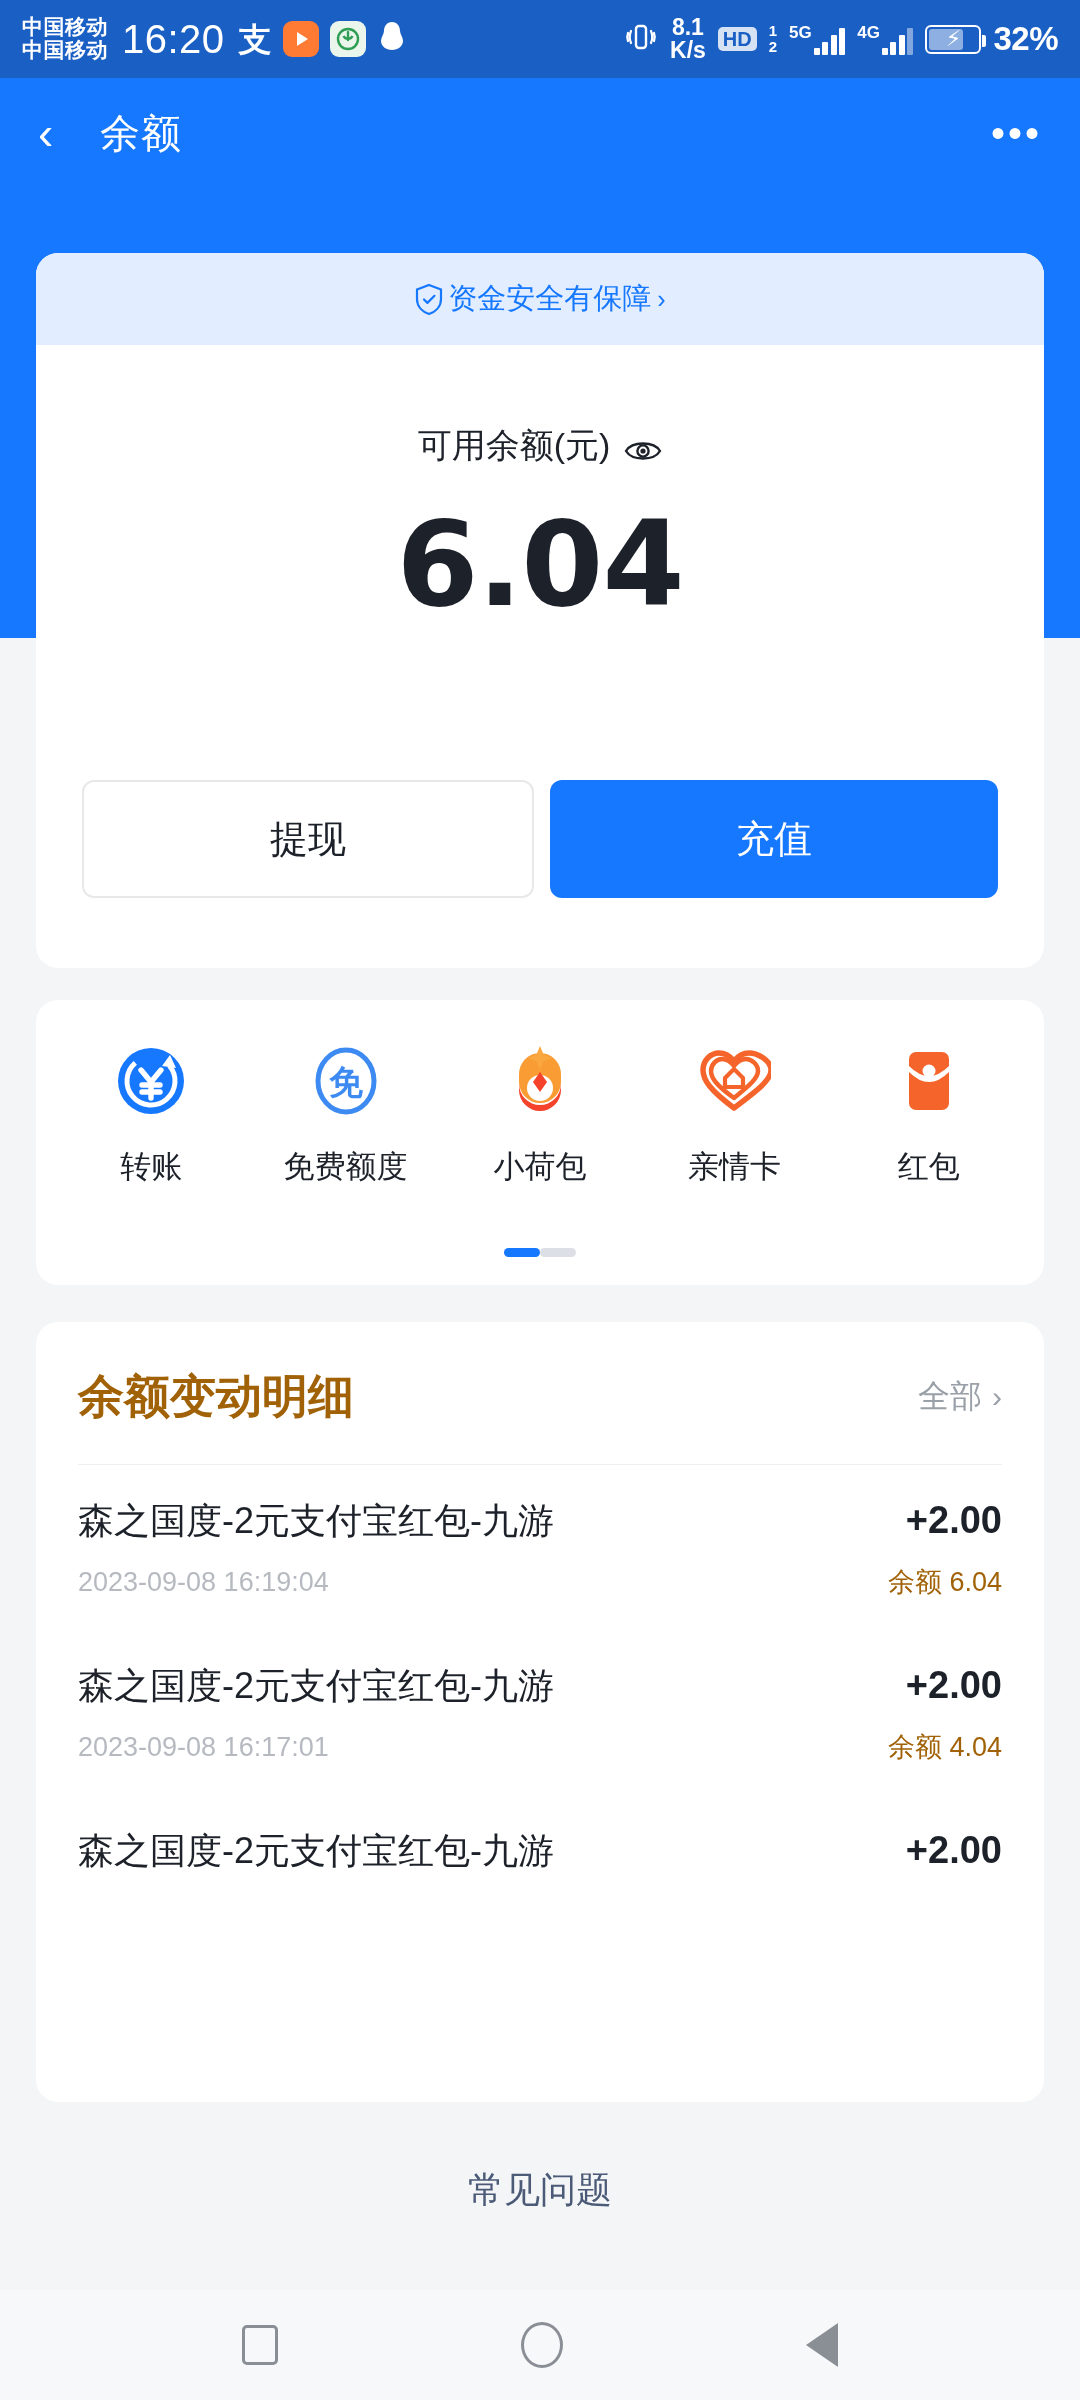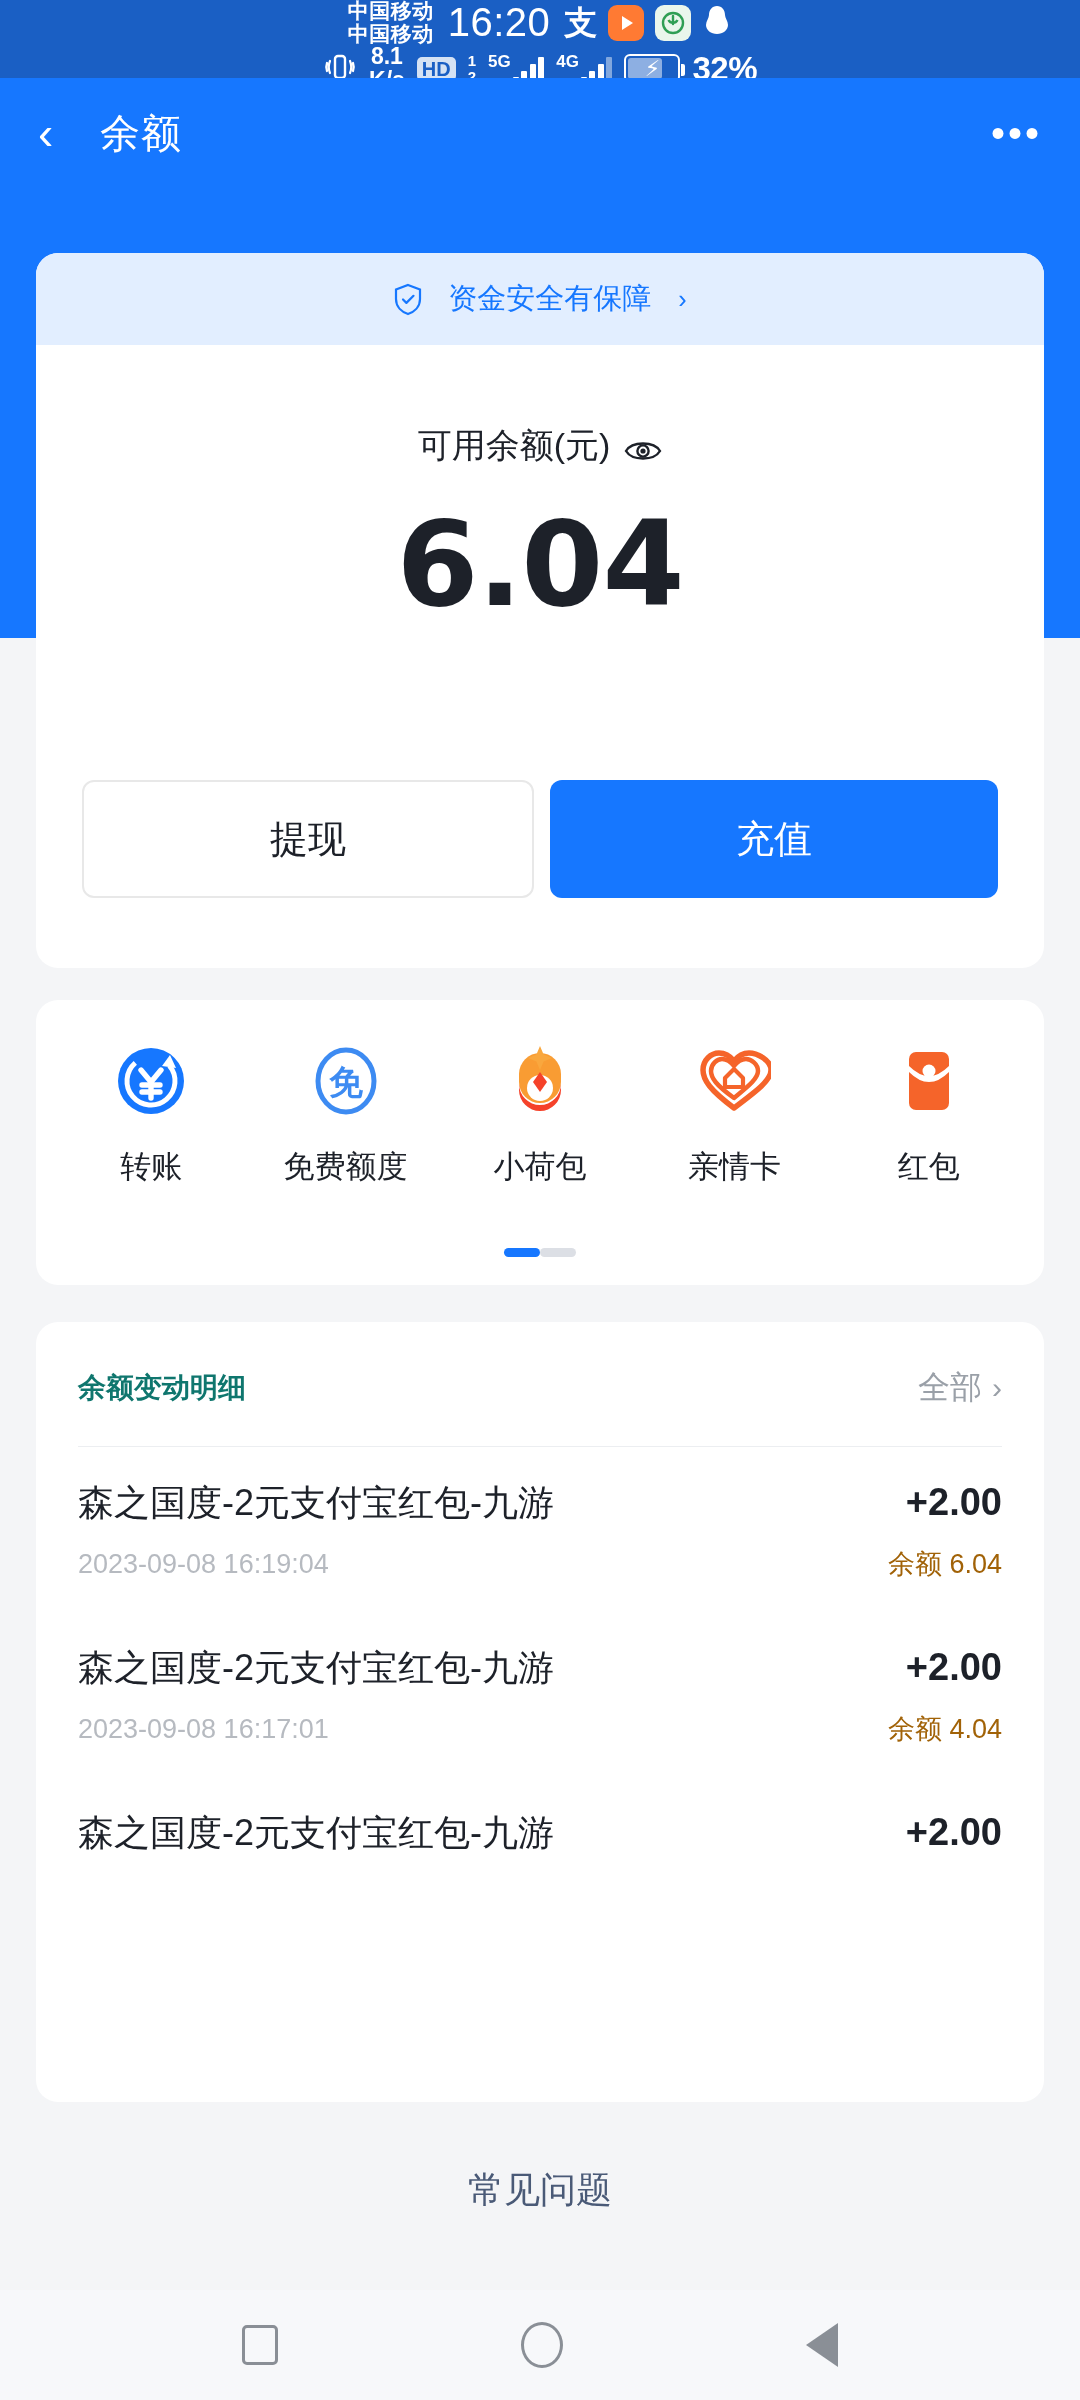--- a/index.html
+++ b/index.html
@@ -10,21 +10,20 @@
     overflow:hidden;
   }
   #screen { position:relative; width:1080px; height:2400px; background:#f4f5f7; }
 
   
   .statusbar {
     position:absolute; top:0; left:0; width:1080px; height:78px;
     background:#1a5fc4; color:#fff;
     display:flex; align-items:center; justify-content:space-between;
     padding:0 22px;
-    flex-direction:column;
   }
   .sb-left { display:flex; align-items:center; gap:14px; }
   .carrier { display:flex; flex-direction:column; line-height:1.08;
              font-size:21px; font-weight:700; letter-spacing:.5px; }
   .sb-time { font-size:40px; font-weight:400; letter-spacing:.5px;text-align:center; }
   .sb-icons { display:flex; align-items:center; gap:11px; }
   .zfb-glyph { font-size:33px; font-weight:700; line-height:1; }
   .app-sq { width:36px; height:36px; border-radius:9px; display:flex;
             align-items:center; justify-content:center; }
   .sb-right { display:flex; align-items:center; gap:12px; }
@@ -63,21 +62,21 @@
 
   
   .blue-bg { position:absolute; top:188px; left:0; width:1080px; height:450px;
              background:#1677ff; }
 
   
   .card { position:absolute; left:36px; width:1008px;
           background:#fff; border-radius:22px; }
   .balance-card { top:253px; height:715px; overflow:hidden; }
   .safe-strip { height:92px; background:#e2eeff;
-                display:flex; align-items:center; justify-content:center; gap:25px;
+                display:flex; align-items:center; justify-content:center; gap:4px;
                 color:#1677ff; font-size:29px; font-weight:500; }
   .shield { width:30px; height:33px; flex:0 0 auto; }
   .chev-s { font-size:25px; font-weight:300; margin-left:2px; }
 
   .avail-row { margin-top:78px; display:flex; align-items:center;
                justify-content:center; gap:14px;
                font-size:34px; color:#1d2129; }
   .eye { width:38px; height:26px; }
   .amount { margin-top:26px; text-align:center; font-size:118px;
             font-weight:700; color:#1d2129; letter-spacing:-1px;
@@ -97,21 +96,21 @@
   .sc-ic { width:78px; height:78px; display:flex; align-items:center; justify-content:center; }
   .sc-lbl { font-size:31px; color:#1d2129; }
   .pager { position:absolute; bottom:28px; left:0; right:0;
            display:flex; justify-content:center; gap:0; }
   .pager i { display:block; width:36px; height:9px; background:#dcdfe5; border-radius:5px; }
   .pager i.on { background:#1677ff; }
 
   
   .tx-card { top:1322px; height:780px; padding:0 42px; }
   .tx-head { display:flex; align-items:center; padding:44px 0 36px; }
-  .tx-title { font-size:28px; font-weight:700; color:#0f766e; }
+  .tx-title { font-size:46px; font-weight:700; color:#a16207; }
   .tx-all { margin-left:auto; font-size:32px; color:#9aa0a8;
             display:flex; align-items:center; gap:10px; }
   .tx-all .chev { font-size:30px; font-weight:300; }
   .divider { height:1px; background:#eceef1; }
   .tx { padding:32px 0 30px; }
   .tx-l1 { display:flex; align-items:baseline; }
   .tx-name { font-size:36px; color:#1d2129; }
   .tx-amt { margin-left:auto; font-size:38px; font-weight:700; color:#1d2129; }
   .tx-l2 { display:flex; align-items:baseline; margin-top:18px;gap:38px; }
   .tx-date { font-size:27px; color:#b6bac0; }

